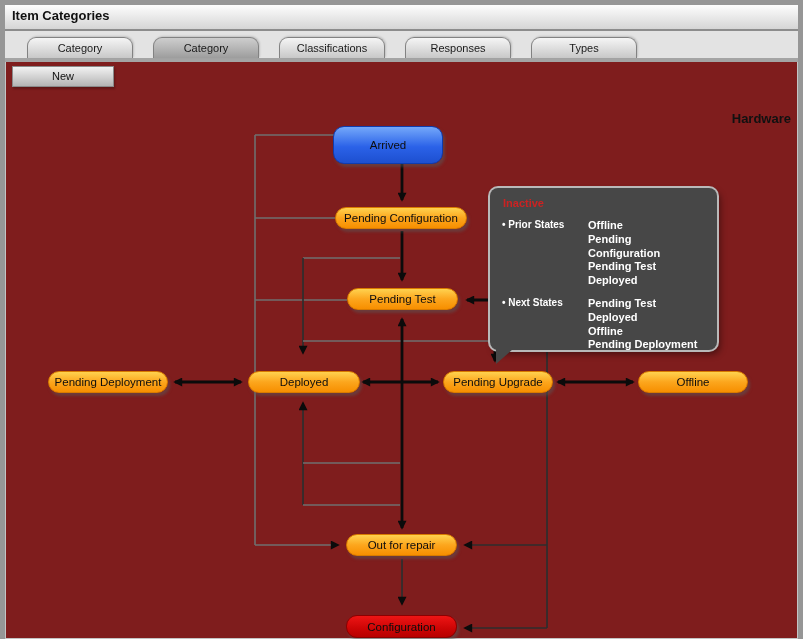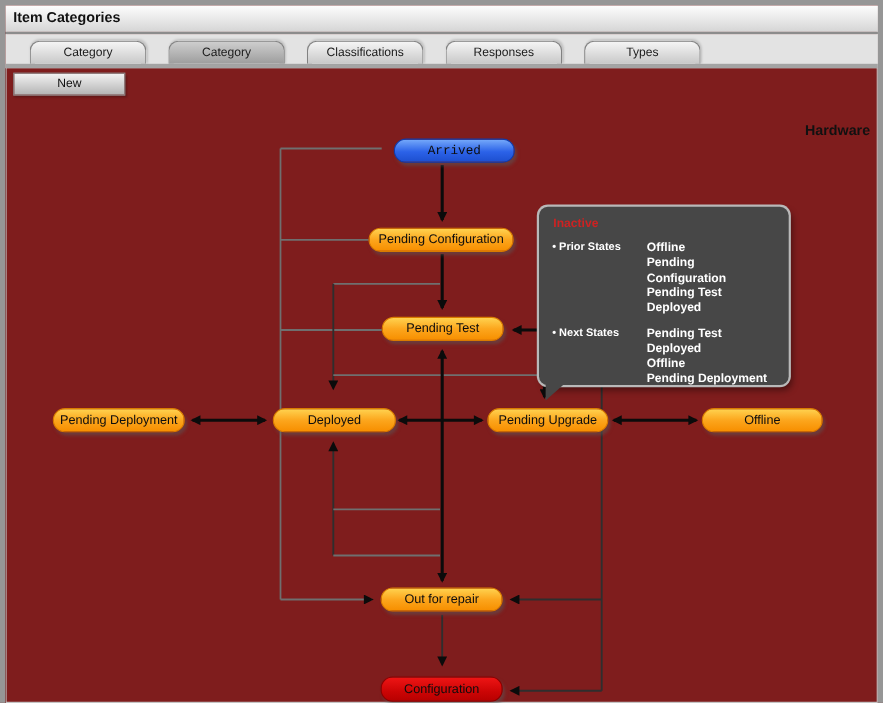--- a/index.html
+++ b/index.html
@@ -155,21 +155,21 @@
           <div class="tip-values">
             <div>Pending Test</div>
             <div>Deployed</div>
             <div>Offline</div>
             <div>Pending Deployment</div>
           </div>
         </div>
       </div>
     <div class="tip-tail"></div>
   </div>
-<div class="node blue" style="left: 358px; top: 126px; width: 110px; height: 22px; font-family: Liberation Mono, monospace;">Arrived</div>
+<div class="node blue" style="left: 333px; top: 126px; width: 110px; height: 38px;">Arrived</div>
     <div class="node orange" style="left: 335px; top: 207px; width: 132px; height: 22px;">Pending Configuration</div>
     <div class="node orange" style="left: 347px; top: 288px; width: 111px; height: 22px;">Pending Test</div>
     <div class="node orange" style="left: 48px; top: 371px; width: 120px; height: 22px;">Pending Deployment</div>
     <div class="node orange" style="left: 248px; top: 371px; width: 112px; height: 22px;">Deployed</div>
     <div class="node orange" style="left: 443px; top: 371px; width: 110px; height: 22px;">Pending Upgrade</div>
     <div class="node orange" style="left: 638px; top: 371px; width: 110px; height: 22px;">Offline</div>
     <div class="node orange" style="left: 346px; top: 534px; width: 111px; height: 22px;">Out for repair</div>
     <div class="node red" style="left: 346px; top: 615px; width: 111px; height: 23px;">Configuration</div>
   </div>
 

